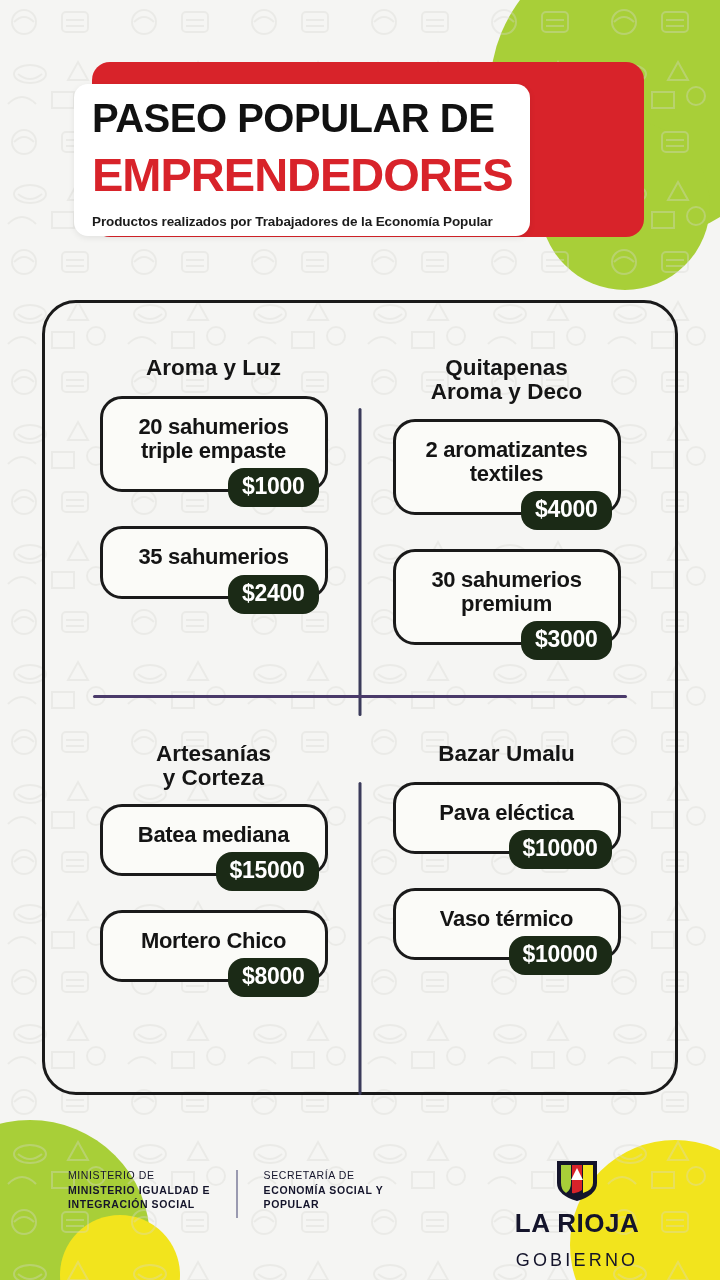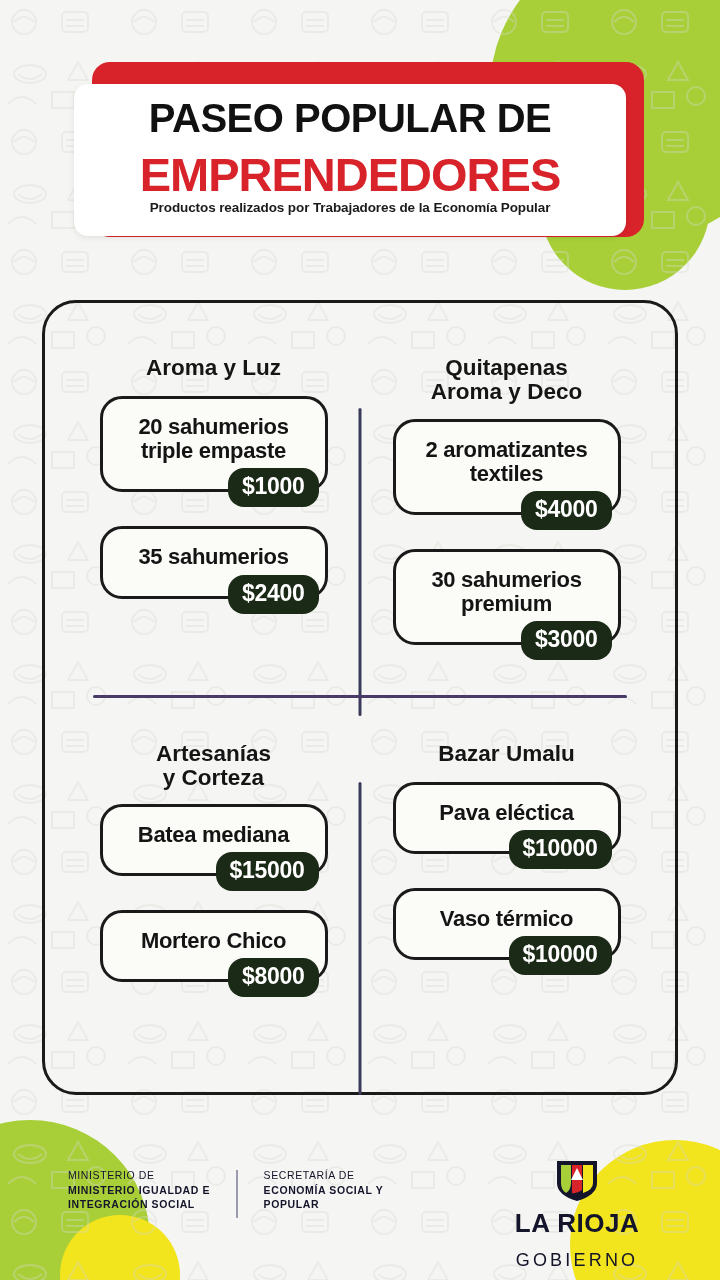--- a/index.html
+++ b/index.html
@@ -60,47 +60,46 @@
   .header-red {
     position: absolute;
     left: 18px; top: 0;
     width: 552px; height: 175px;
     background: #d8232a;
     border-radius: 18px;
   }
   .header-white {
     position: absolute;
     left: 0; top: 22px;
-    width: 552px; height: 152px;
+    width: 456px; height: 152px;
     background: #ffffff;
     border-radius: 14px;
     box-shadow: 0 2px 6px rgba(0,0,0,0.08);
     padding: 14px 18px 10px 18px;
-    text-align: center;
   }
   .title-1 {
     font-size: 40px;
     font-weight: bold;
     letter-spacing: -0.5px;
     color: #111;
     line-height: 1.02;
   }
   .title-2 {
     font-size: 47px;
     font-weight: bold;
     letter-spacing: -1px;
     color: #d8232a;
     line-height: 1.0;
     margin-top: 12px;
   }
   .subtitle {
     font-size: 13.5px;
     font-weight: bold;
     color: #1b1b1b;
-    margin-top: 2px;
+    margin-top: 16px;
     letter-spacing: -0.1px;
   }
 
   
   .panel {
     position: absolute;
     left: 42px; top: 300px;
     width: 636px; height: 795px;
     border: 3.5px solid #1a1a1a;
     border-radius: 34px;

